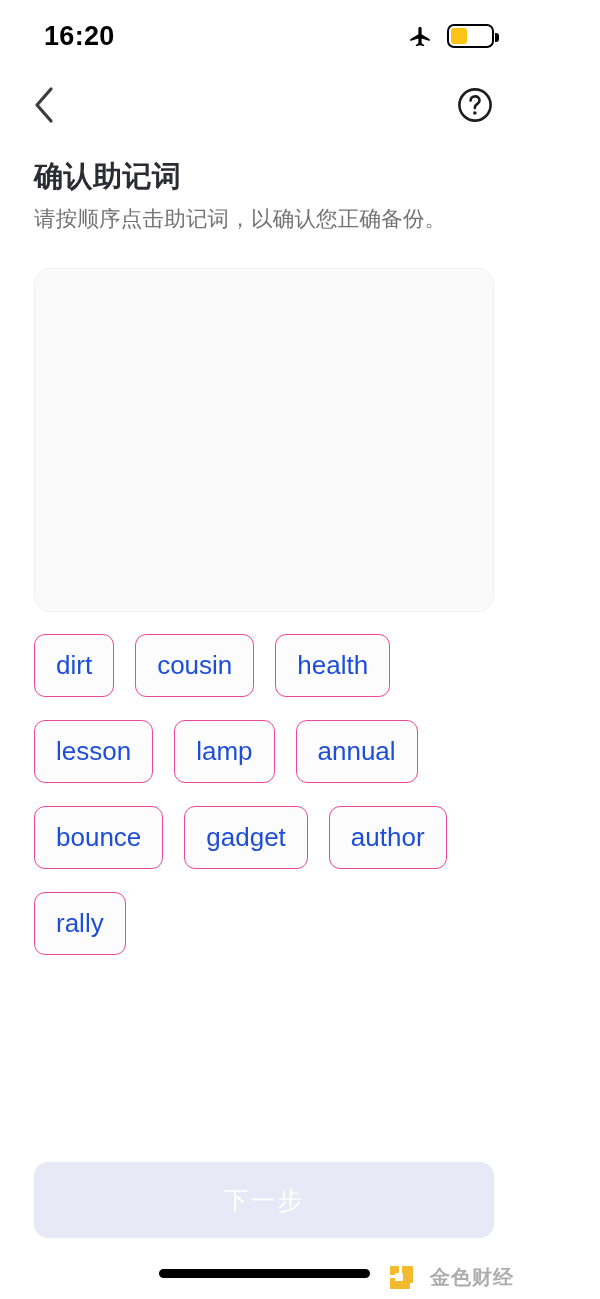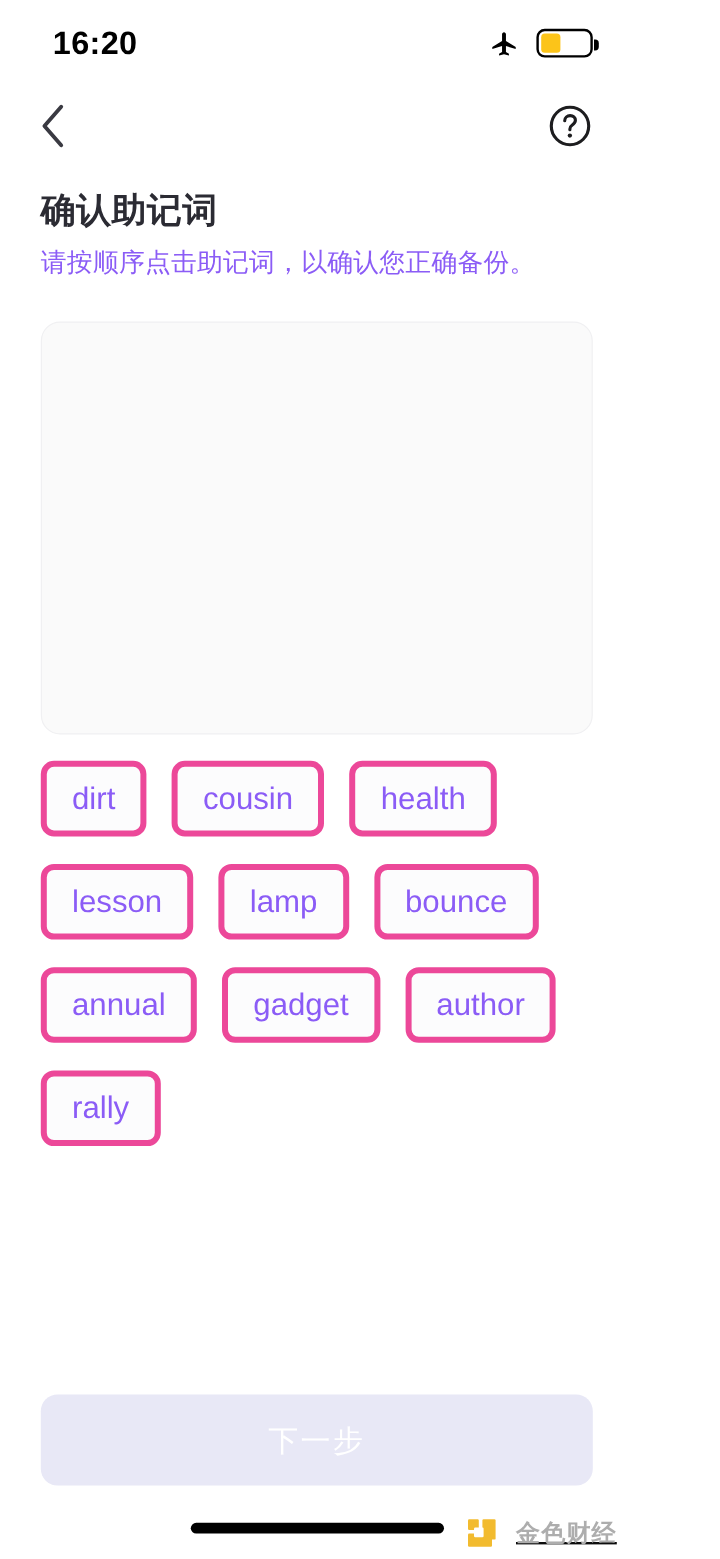--- a/index.html
+++ b/index.html
@@ -75,21 +75,21 @@
   .page-title {
     font-size:29px;
     font-weight:700;
     color:#2b2b33;
     letter-spacing:0.5px;
     line-height:1.15;
   }
   .page-subtitle {
     margin-top:13px;
     font-size:21.5px;
-    color:#8b5cf6;
+    color:#737373;
     letter-spacing:0.2px;
     line-height:1.3;
   }
 
   
   .answer-area {
     margin:34px 34px 0 34px;
     height:344px;
     background:#fafafa;
     border:1px solid #f0f0f2;
@@ -98,27 +98,27 @@
 
   
   .word-pool {
     margin:22px 34px 0 34px;
     display:flex; flex-wrap:wrap;
     gap:23px 21px;
     align-content:flex-start;
   }
   .word-chip {
     background:#fcfcfd;
-    border:5px solid #ec4899;
+    border:1px solid #ec4899;
     border-radius:11px;
     padding:0 21px;
     height:63px;
     display:flex; align-items:center; justify-content:center;
     font-size:26px;
-    color:#8b5cf6;
+    color:#1d4ed8;
     cursor:pointer;
     white-space:nowrap;
   }
 
   .spacer { flex:1 1 auto; }
 
   
   .next-btn {
     margin:0 34px 0 34px;
     height:76px;
@@ -144,21 +144,20 @@
     width:211px; height:9px;
     background:#000;
     border-radius:5px;
     margin-top:10px;
   }
   .watermark {
     position:absolute;
     right:14px; bottom:8px;
     display:flex; align-items:center; gap:15px;
     opacity:0.95;
-    text-decoration:underline;
   }
   .wm-logo { width:26px; height:26px; display:block; }
   .wm-text {
     font-size:20px;
     color:#a9a9a9;
     letter-spacing:1px;
     font-weight:700;
   }
 </style>
 </head>
@@ -199,22 +198,22 @@
   </div>
 
   <div class="answer-area"></div>
 
   <div class="word-pool">
       <div class="word-chip">dirt</div>
       <div class="word-chip">cousin</div>
       <div class="word-chip">health</div>
       <div class="word-chip">lesson</div>
       <div class="word-chip">lamp</div>
+      <div class="word-chip">annual</div>
       <div class="word-chip">bounce</div>
-      <div class="word-chip">annual</div>
       <div class="word-chip">gadget</div>
       <div class="word-chip">author</div>
       <div class="word-chip">rally</div>
     </div>
 
   <div class="spacer"></div>
 
   <button class="next-btn" disabled="" style="background: rgb(232, 232, 246); color: rgb(255, 255, 255);">下一步</button>
 
   <div class="bottom-bar">

